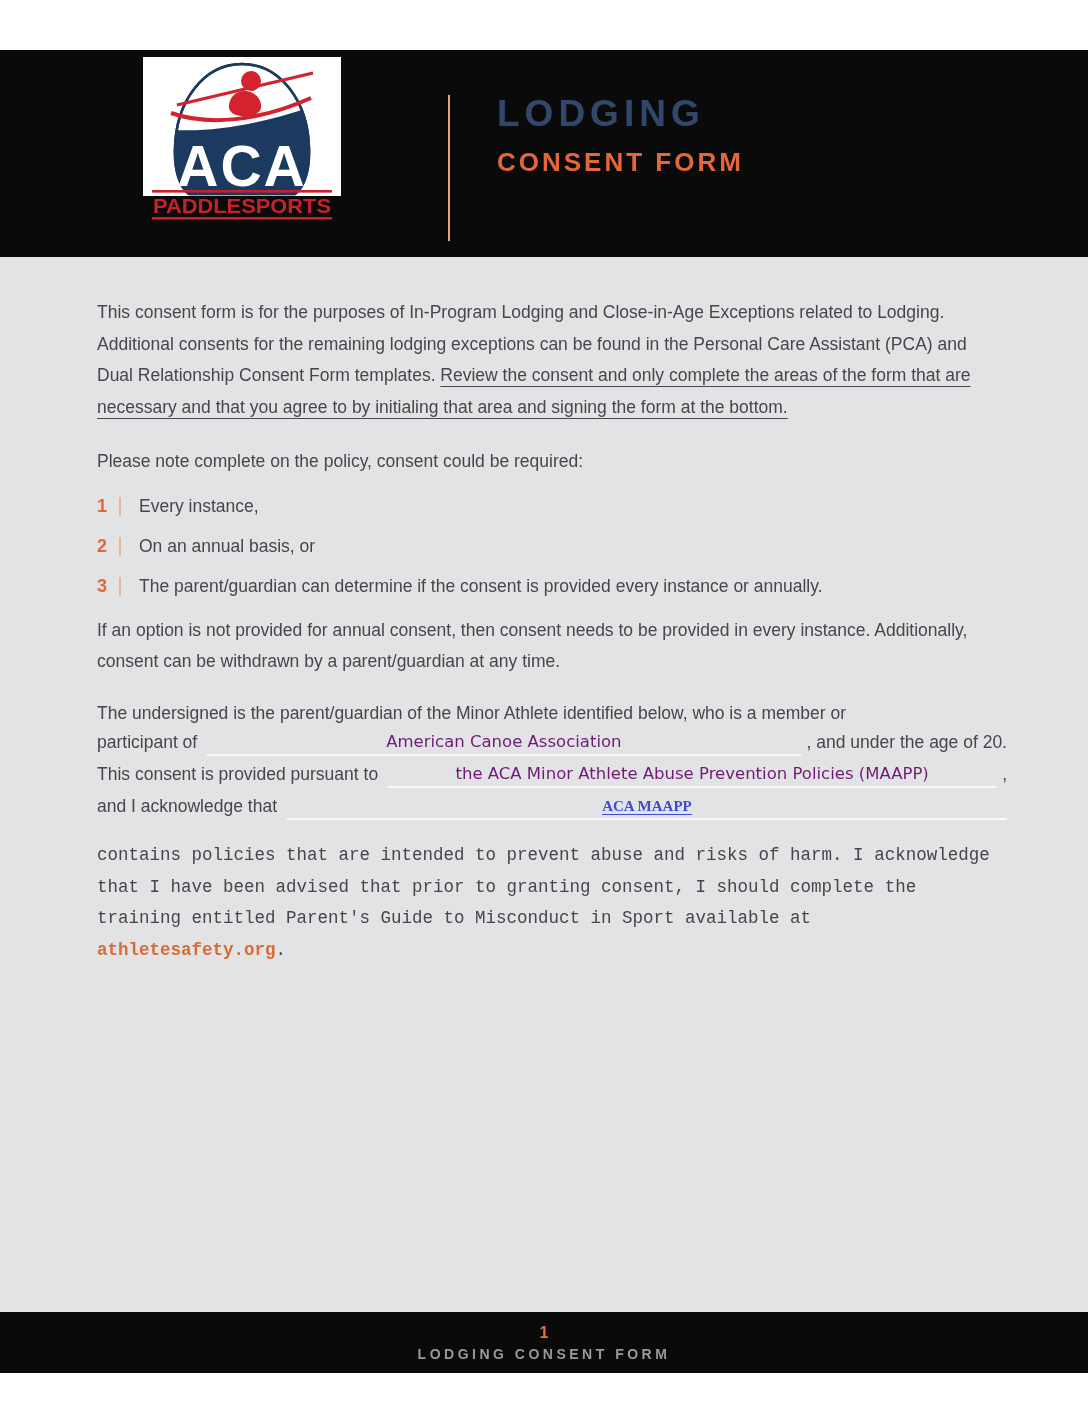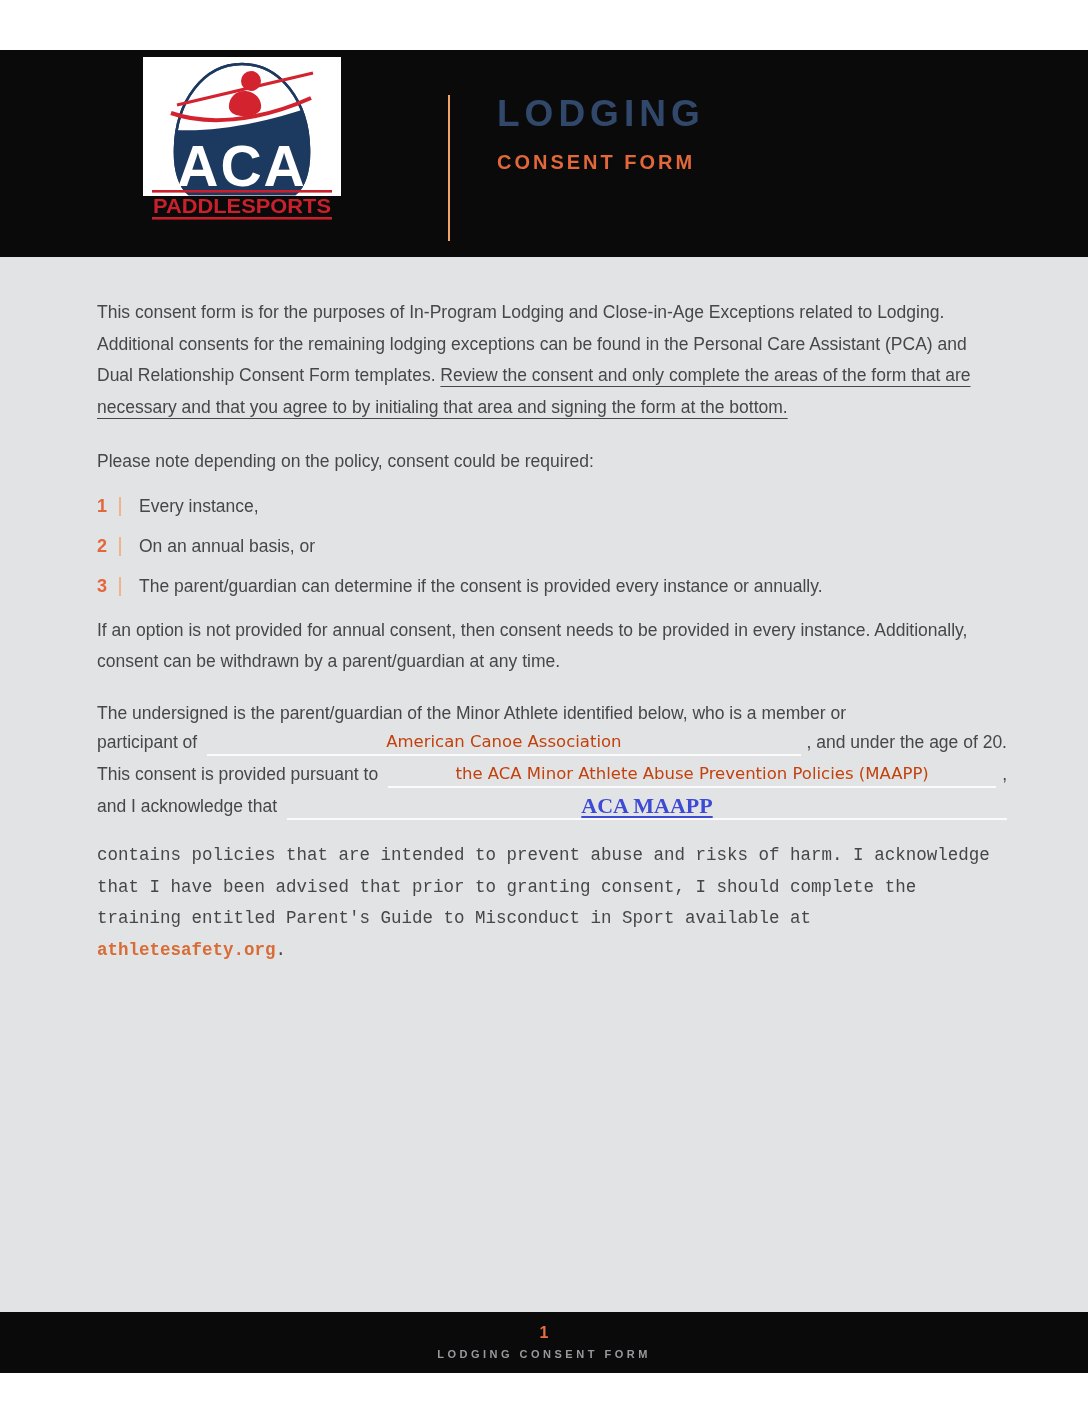--- a/index.html
+++ b/index.html
@@ -24,21 +24,21 @@
   .header-divider {
     position:absolute; left:448px; top:45px;
     width:2px; height:146px; background:#f0a469;
   }
   .header-titles { position:absolute; left:497px; top:44px; }
   .title-main {
     font-size:37px; font-weight:bold; letter-spacing:5px;
     color:#31486b; line-height:40px;
   }
   .title-sub {
-    font-size:20px; font-weight:bold; letter-spacing:3px;
+    font-size:26px; font-weight:bold; letter-spacing:3px;
     color:#e2673b; line-height:28px; margin-top:14px;
   }
 
   
   .form-body {
     height:1055px; background:#e2e3e4;
     padding:40px 81px 0 97px;
     color:#45474a; font-size:17.5px; line-height:31.5px;
   }
   .para { margin:0; }
@@ -56,40 +56,40 @@
 
   .ack { margin-top:20px; }
   .ack-line1 { white-space:nowrap; }
   .fieldline { display:flex; height:32px; }
   .fieldline .flabel { white-space:nowrap; line-height:27px; }
   .field {
     flex:1; margin-left:10px; border-bottom:2px solid #fbfbfb;
     text-align:center; line-height:25px; height:27px;
   }
   .fill {
-    font-family:"DejaVu Sans", sans-serif; font-size:16.5px; color:#c2410c;
+    font-family:"DejaVu Sans", sans-serif; font-size:16.5px; color:#701a75;
   }
   .fill-link {
     font-family:"Liberation Serif", serif; font-weight:bold;
-    font-size:22px; color:#3d4ad4;
+    font-size:15px; color:#3d4ad4;
     text-decoration:underline; text-underline-offset:3px; cursor:pointer;
   }
   .fieldline .fsuffix { white-space:nowrap; line-height:27px; padding-left:6px; }
   .p-tail { margin-top:15px;font-family:Liberation Mono, monospace; }
   .link-orange { color:#d96b35; font-weight:bold; text-decoration:none; cursor:pointer; }
 
   
   .footer-band {
     height:61px; background:#0a0a0a; text-align:center; padding-top:12px;
   }
   .page-number {
     color:#e8703f; font-weight:bold; font-size:16px; line-height:18px;
   }
   .footer-label {
-    margin-top:5px; color:#97999d; font-weight:bold; font-size:11px;
+    margin-top:5px; color:#97999d; font-weight:bold; font-size:14px;
     letter-spacing:3.5px; line-height:14px;
   }
 </style>
 </head>
 <body>
 
 <div class="page">
   <div class="top-strip"></div>
 
   <header class="header-band">
@@ -118,21 +118,21 @@
     <div class="header-divider"></div>
     <div class="header-titles">
       <div class="title-main">LODGING</div>
       <div class="title-sub">CONSENT FORM</div>
     </div>
   </header>
 
   <main class="form-body">
     <p class="para p-intro"><span>This consent form is for the purposes of In-Program Lodging and Close-in-Age Exceptions related to Lodging. Additional consents for the remaining lodging exceptions can be found in the Personal Care Assistant (PCA) and Dual Relationship Consent Form templates. </span><span class="u-inline">Review the consent and only complete the areas of the form that are necessary and that you agree to by initialing that area and signing the form at the bottom.</span></p>
 
-    <p class="para">Please note depending on the policy, consent could be required:</p>
+    <p class="para">Please note complete on the policy, consent could be required:</p>
 
     <ol class="numlist">
       <li class="numitem">
         <span class="num">1</span>
         <span class="numbar"></span>
         <span class="itemtext">Every instance,</span>
       </li>
       <li class="numitem">
         <span class="num">2</span>
         <span class="numbar"></span>

